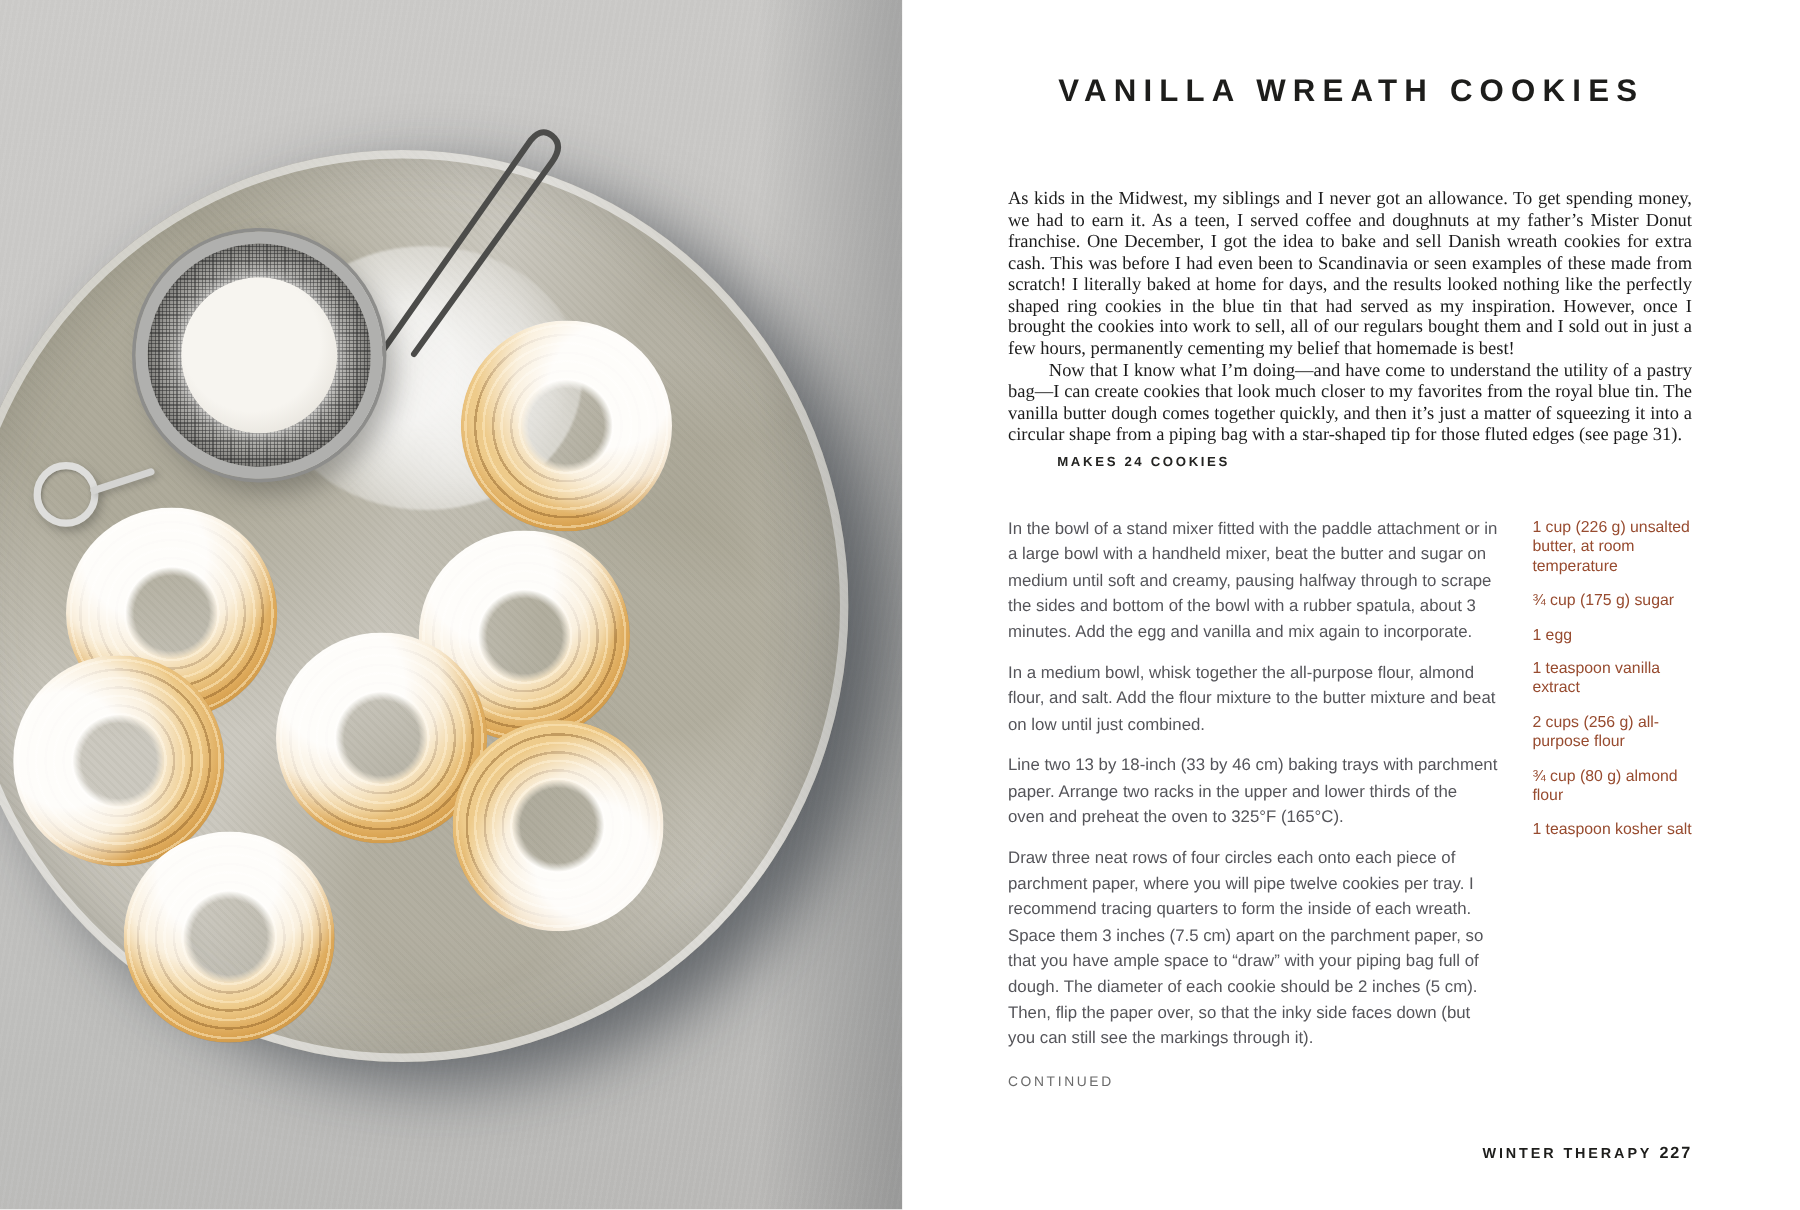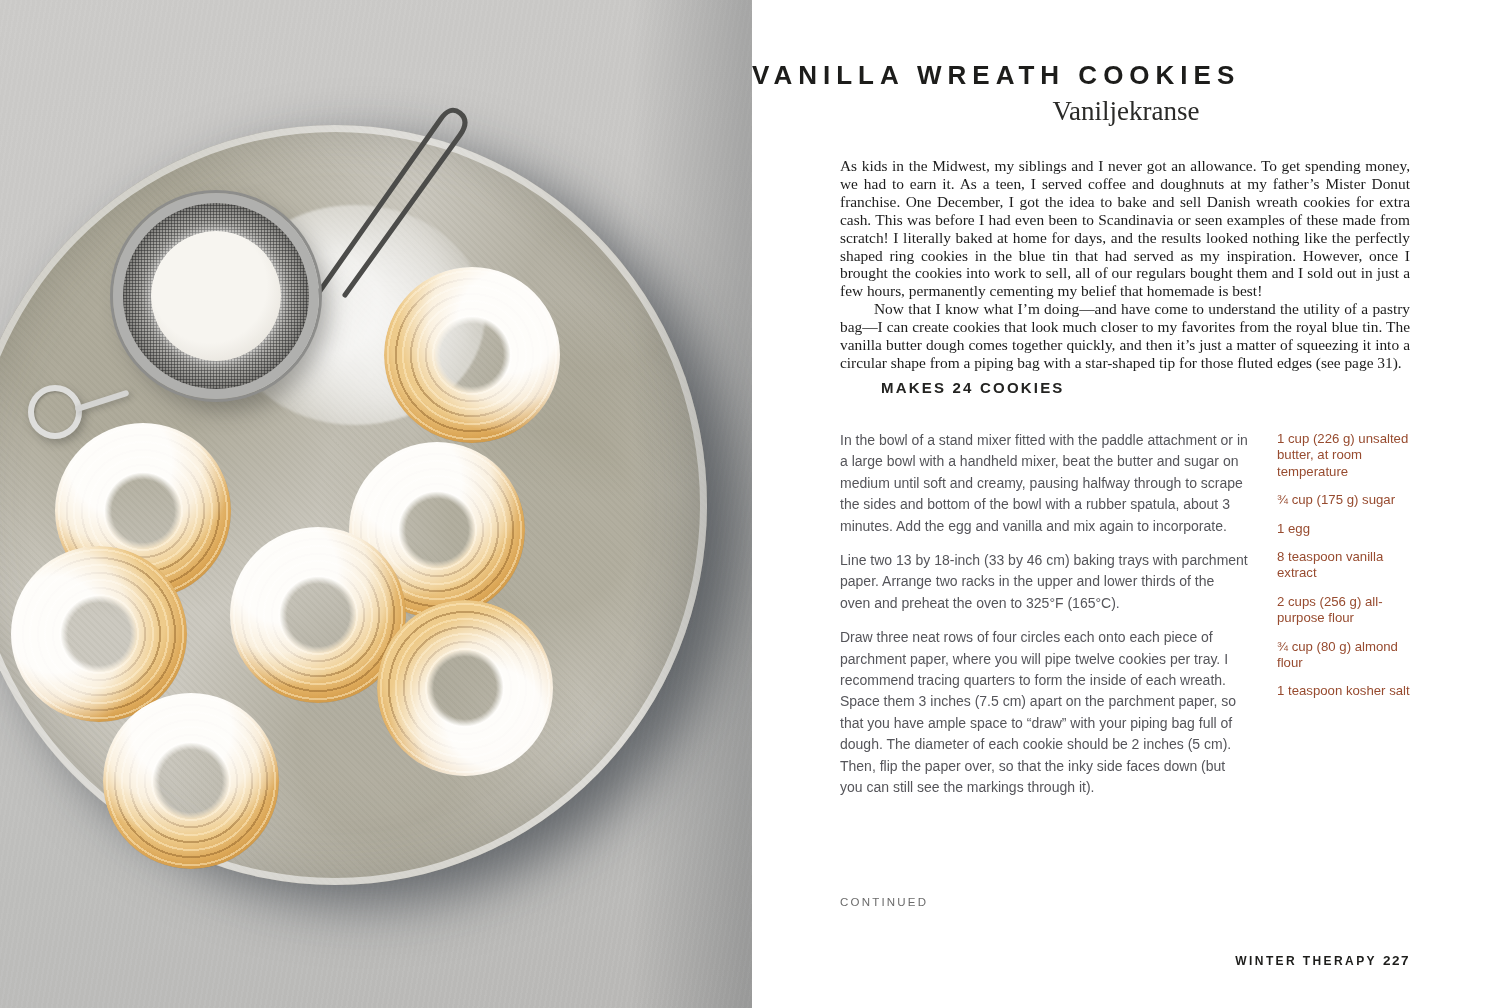--- a/index.html
+++ b/index.html
@@ -57,28 +57,28 @@
       radial-gradient(circle at 46% 42%, #eecb8b 0 52%, #dca757 68%, #b77c28 88%, #9a6418 100%);
     -webkit-mask: radial-gradient(circle, rgba(0,0,0,0) 0 25%, #000 31% 89%, rgba(0,0,0,0) 96%);
     mask: radial-gradient(circle, rgba(0,0,0,0) 0 25%, #000 31% 89%, rgba(0,0,0,0) 96%);
     filter: drop-shadow(7px 9px 9px rgba(70,58,35,.38)); }
   .cookie .sugar { position:absolute; inset:-3%; border-radius:50%;
     background: radial-gradient(circle at var(--sx,30%) var(--sy,30%),
       rgba(255,255,255,.96) 0 28%, rgba(255,255,255,.72) 44%, rgba(255,255,255,0) 62%); }
 
   
   .recipe-page { position:absolute; left:752px; top:0; width:748px; height:1008px; background:#ffffff; color:#1d1d1b; }
-  .title { position:absolute; left:0; top:60px; width:100%; text-align:left;
+  .title { position:absolute; left:0; top:60px; width:100%; text-align:center;
     font-size:26px; font-weight:bold; letter-spacing:6px; color:#1d1d1b; }
   .subtitle { position:absolute; left:0; top:96px; width:100%; text-align:center;
     font-family:"Liberation Serif", serif; font-weight:normal; font-size:27px; color:#2a2a28; }
   .intro { position:absolute; left:88px; top:157px; width:570px; text-align:justify;
     font-family:"Liberation Serif", serif; font-size:15.4px; line-height:17.9px; color:#1c1c1c; }
   .intro p + p { text-indent:34px; }
-  .yield { position:absolute; left:88px; top:379px; font-size:15px; font-weight:bold;
+  .yield { position:absolute; left:88px; top:379px; font-size:11px; font-weight:bold;
     letter-spacing:2.2px; color:#232321;padding-left:41px; }
   .instructions { position:absolute; left:88px; top:430px; width:408px;
     font-size:14px; line-height:21.4px; color:#55555a; }
   .instructions p { margin-bottom:13px; }
   .ingredients { position:absolute; left:525px; top:431px; width:138px;
     font-size:13.2px; line-height:16.4px; color:#974b2f; }
   .ingredients div { margin-bottom:12px; }
   .continued { position:absolute; left:88px; top:896px; font-size:11.5px; letter-spacing:2.2px; color:#6b6b6b;text-align:center; }
   .footer { position:absolute; right:90px; top:953px; font-size:12px; font-weight:bold;
     letter-spacing:2.4px; color:#1d1d1b; }
@@ -119,40 +119,40 @@
       <path d="M20 220 L150 35 Q160 20 170 28 Q180 36 170 50 L55 210" fill="none" stroke="#4c4c4a" stroke-width="5" stroke-linecap="round"></path>
     </svg>
     <div class="sieve-hook"></div>
     <div class="sieve-hook-bar"></div>
     <div class="sieve-bowl"></div>
     <div class="sieve-sugar"></div>
   </div>
 
   <div class="recipe-page">
     <h1 class="title">VANILLA WREATH COOKIES</h1>
-    <h2 class="subtitle">Vaniljekranse</h2>
 
     <div class="intro">
       <p>As kids in the Midwest, my siblings and I never got an allowance. To get spending money, we had to earn it. As a teen, I served coffee and doughnuts at my father’s Mister Donut franchise. One December, I got the idea to bake and sell Danish wreath cookies for extra cash. This was before I had even been to Scandinavia or seen examples of these made from scratch! I literally baked at home for days, and the results looked nothing like the perfectly shaped ring cookies in the blue tin that had served as my inspiration. However, once I brought the cookies into work to sell, all of our regulars bought them and I sold out in just a few hours, permanently cementing my belief that homemade is best!</p>
       <p>Now that I know what I’m doing—and have come to understand the utility of a pastry bag—I can create cookies that look much closer to my favorites from the royal blue tin. The vanilla butter dough comes together quickly, and then it’s just a matter of squeezing it into a circular shape from a piping bag with a star-shaped tip for those fluted edges (see page 31).</p>
     </div>
 
     <div class="yield">MAKES 24 COOKIES</div>
 
     <div class="instructions">
       <p>In the bowl of a stand mixer fitted with the paddle attachment or in a large bowl with a handheld mixer, beat the butter and sugar on medium until soft and creamy, pausing halfway through to scrape the sides and bottom of the bowl with a rubber spatula, about 3 minutes. Add the egg and vanilla and mix again to incorporate.</p>
+      <p>In a medium bowl, whisk together the all-purpose flour, almond flour, and salt. Add the flour mixture to the butter mixture and beat on low until just combined.</p>
       <p>Line two 13 by 18-inch (33 by 46 cm) baking trays with parchment paper. Arrange two racks in the upper and lower thirds of the oven and preheat the oven to 325°F (165°C).</p>
       <p>Draw three neat rows of four circles each onto each piece of parchment paper, where you will pipe twelve cookies per tray. I recommend tracing quarters to form the inside of each wreath. Space them 3 inches (7.5 cm) apart on the parchment paper, so that you have ample space to “draw” with your piping bag full of dough. The diameter of each cookie should be 2 inches (5 cm). Then, flip the paper over, so that the inky side faces down (but you can still see the markings through it).</p>
     </div>
 
     <div class="ingredients">
       <div>1 cup (226 g) unsalted butter, at room temperature</div>
       <div>¾ cup (175 g) sugar</div>
       <div>1 egg</div>
-      <div>8 teaspoon vanilla extract</div>
+      <div>1 teaspoon vanilla extract</div>
       <div>2 cups (256 g) all-purpose flour</div>
       <div>¾ cup (80 g) almond flour</div>
       <div>1 teaspoon kosher salt</div>
     </div>
 
     <div class="continued">CONTINUED</div>
 
     <div class="footer">
       <span>WINTER THERAPY</span><span class="pageno">227</span>
     </div>

